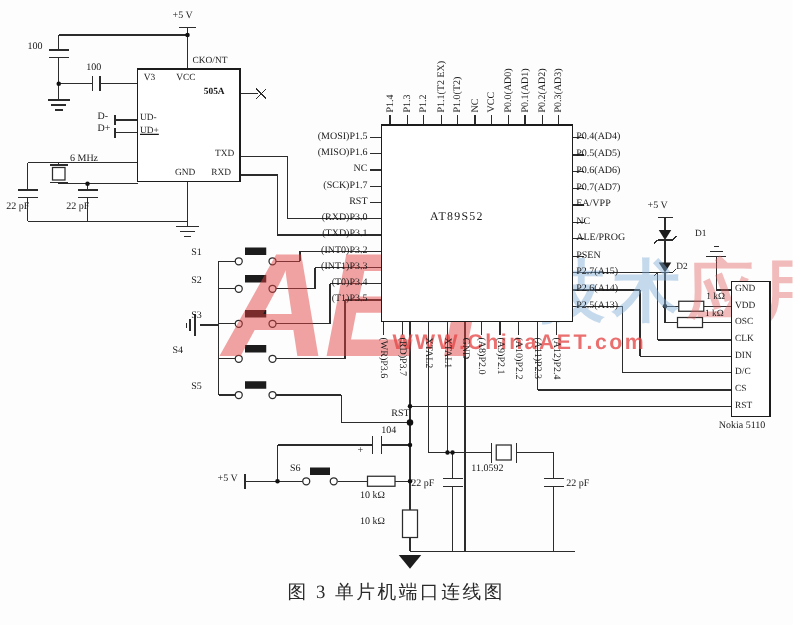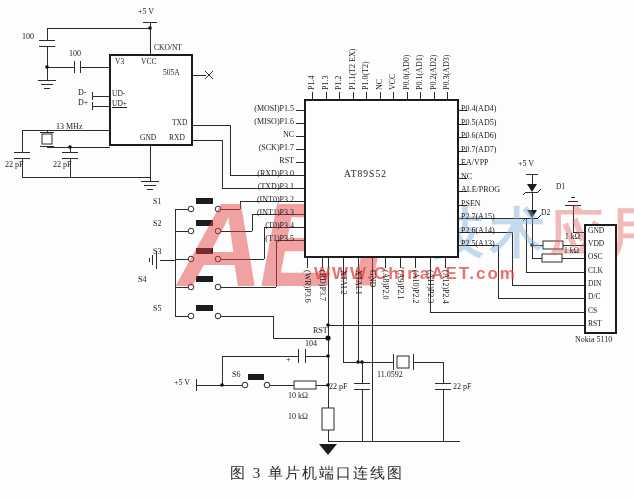--- a/index.html
+++ b/index.html
@@ -118,27 +118,27 @@
     </g>
   </svg>
 
   <div id="labels">
 
     <div class="lbl" style="left:138px;top:8px;">+5 V</div>
     <div class="lbl" style="left:22px;top:33px;">100</div>
     <div class="lbl" style="left:69px;top:50px;">100</div>
     <div class="lbl" style="left:78px;top:89px;">D-</div>
     <div class="lbl" style="left:78px;top:99px;">D+</div>
-    <div class="lbl" style="left:56px;top:123px;">13 MHz</div>
+    <div class="lbl" style="left:56px;top:123px;">6 MHz</div>
     <div class="lbl" style="left:5px;top:161px;">22 pF</div>
     <div class="lbl" style="left:53px;top:161px;">22 pF</div>
     <div class="lbl sm" style="left:154px;top:44px;">CKO/NT</div>
     <div class="lbl sm" style="left:115px;top:58px;">V3</div>
     <div class="lbl sm" style="left:141px;top:58px;">VCC</div>
-    <div class="lbl sm" style="left:163px;top:69px;">505A</div>
+    <div class="lbl sm" style="left:163px;top:69px;font-weight:bold;">505A</div>
     <div class="lbl sm" style="left:172px;top:119px;">TXD</div>
     <div class="lbl sm" style="left:169px;top:134px;">RXD</div>
     <div class="lbl sm" style="left:140px;top:134px;">GND</div>
     <div class="lbl sm" style="left:112px;top:90px;">UD-</div>
     <div class="lbl sm" style="left:112px;top:100px;text-decoration:underline;">UD+</div>
 
     <div class="lbl" style="left:344px;top:170px;font-size:9.5px;letter-spacing:1px;">AT89S52</div>
 
     <div class="lbl" style="left:313px;top:327px;">RST</div>
     <div class="lbl" style="left:305px;top:340px;">104</div>

